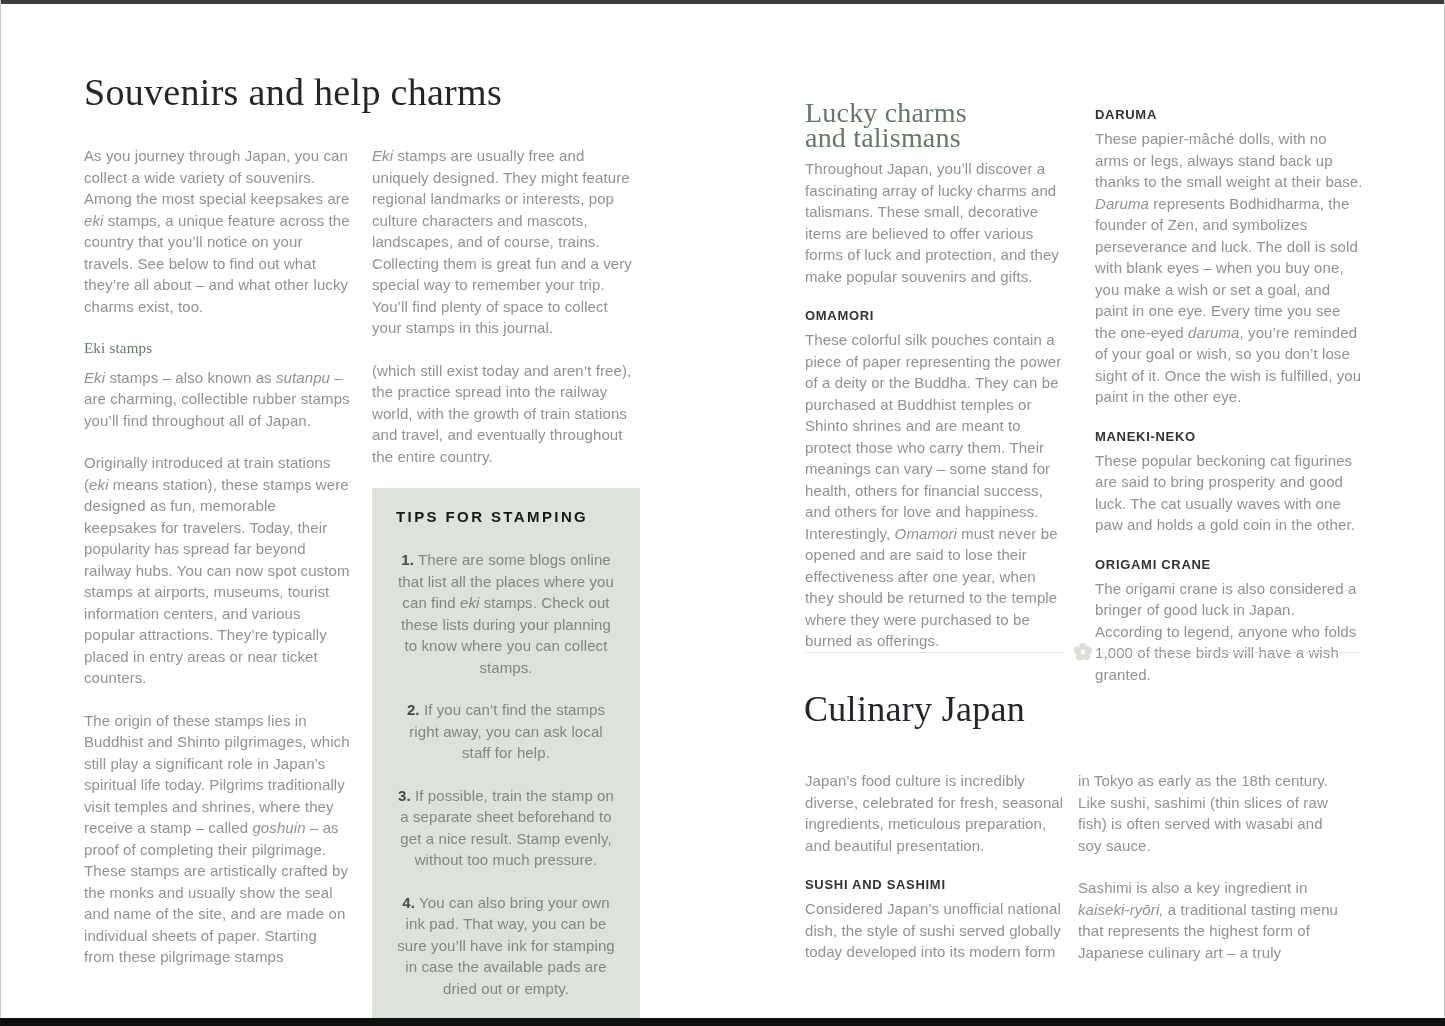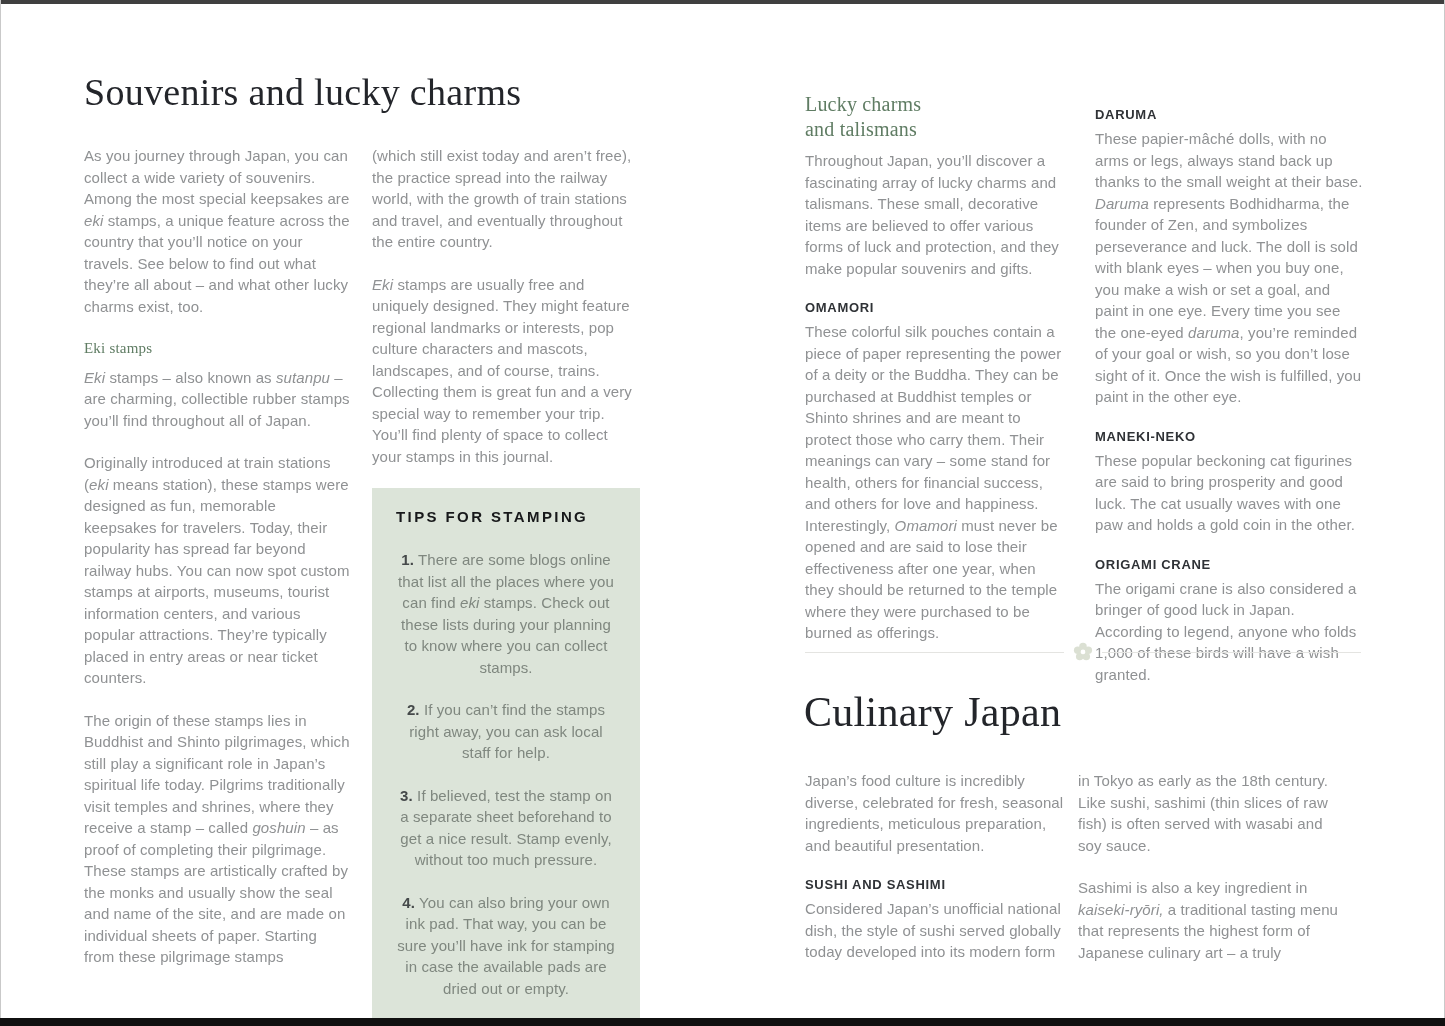--- a/index.html
+++ b/index.html
@@ -23,41 +23,41 @@
   .frame-right{position:absolute;top:0;bottom:0;right:0;width:1px;background:#c9c9c9;}
 
   .page-title{
     position:absolute;left:84px;top:70px;margin:0;white-space:nowrap;
     font-family:"Liberation Serif","DejaVu Serif",serif;font-weight:400;
     font-size:38px;color:var(--heading-dark);letter-spacing:0.3px;
   }
   .culinary-title{
     position:absolute;left:804px;top:688px;margin:0;white-space:nowrap;
     font-family:"Liberation Serif","DejaVu Serif",serif;font-weight:400;
-    font-size:42px;color:var(--heading-dark);letter-spacing:0.3px;
+    font-size:36px;color:var(--heading-dark);letter-spacing:0.3px;
   }
 
   .col{
     position:absolute;font-size:15px;line-height:21.5px;
     color:var(--body-text);letter-spacing:0.1px;
   }
   .col p{margin:0 0 21px;}
   #lcol1{left:84px;top:145px;width:266px;}
   #lcol2{left:372px;top:145px;width:268px;}
   #rcol1{left:805px;top:84px;width:263px;}
   #rcol2{left:1095px;top:90px;width:268px;margin-top:17px;}
   #ccol1{left:805px;top:770px;width:263px;}
   #ccol2{left:1078px;top:770px;width:268px;}
 
   .green-heading{
     font-family:"Liberation Serif","DejaVu Serif",serif;font-weight:400;
     color:var(--accent-green);
   }
   h2.eki-heading{font-size:15px;margin:19px 0 7px;letter-spacing:0.2px;}
-  h2.lucky-heading{font-size:20px;line-height:25px;margin:8px 0 8px;letter-spacing:0.2px;}
+  h2.lucky-heading{font-size:28px;line-height:25px;margin:16px 0 8px;letter-spacing:0.2px;}
   h2.lucky-heading span{display:block;}
 
   .subhead{
     font-size:13px;font-weight:700;color:var(--subhead-dark);
     letter-spacing:0.7px;margin:16px 0 5px;line-height:16px;
   }
   .subhead.first{margin-top:0;}
 
   .tips-box{
     background:var(--tips-bg);margin-top:14px;padding:20px 24px 4px;
@@ -80,38 +80,38 @@
   i{font-style:italic;}
 </style>
 </head>
 <body>
 
 <div>
   <div class="frame-top"></div>
   <div class="frame-left"></div>
   <div class="frame-right"></div>
 
-  <h1 class="page-title">Souvenirs and lucky charms</h1>
+  <h1 class="page-title">Souvenirs and help charms</h1>
 
   <div class="col" id="lcol1">
     <p>As you journey through Japan, you can collect a wide variety of souvenirs. Among the most special keepsakes are <i>eki</i> stamps, a unique feature across the country that you’ll notice on your travels. See below to find out what they’re all about – and what other lucky charms exist, too.</p>
     <h2 class="green-heading eki-heading">Eki stamps</h2>
     <p><i>Eki</i> stamps – also known as <i>sutanpu</i> – are charming, collectible rubber stamps you’ll find throughout all of Japan.</p>
     <p>Originally introduced at train stations (<i>eki</i> means station), these stamps were designed as fun, memorable keepsakes for travelers. Today, their popularity has spread far beyond railway hubs. You can now spot custom stamps at airports, museums, tourist information centers, and various popular attractions. They’re typically placed in entry areas or near ticket counters.</p>
     <p>The origin of these stamps lies in Buddhist and Shinto pilgrimages, which still play a significant role in Japan’s spiritual life today. Pilgrims traditionally visit temples and shrines, where they receive a stamp – called <i>goshuin</i> – as proof of completing their pilgrimage. These stamps are artistically crafted by the monks and usually show the seal and name of the site, and are made on individual sheets of paper. Starting from these pilgrimage stamps</p>
   </div>
 
   <div class="col" id="lcol2">
+    <p><i>Eki</i> stamps are usually free and uniquely designed. They might feature regional landmarks or interests, pop culture characters and mascots, landscapes, and of course, trains. Collecting them is great fun and a very special way to remember your trip. You’ll find plenty of space to collect your stamps in this journal.</p>
     <p>(which still exist today and aren’t free), the practice spread into the railway world, with the growth of train stations and travel, and eventually throughout the entire country.</p>
-    <p><i>Eki</i> stamps are usually free and uniquely designed. They might feature regional landmarks or interests, pop culture characters and mascots, landscapes, and of course, trains. Collecting them is great fun and a very special way to remember your trip. You’ll find plenty of space to collect your stamps in this journal.</p>
     <div class="tips-box">
       <h3 class="tips-title">TIPS FOR STAMPING</h3>
       <p class="tip"><span class="tip-num">1.</span> <span>There are some blogs online that list all the places where you can find <i>eki</i> stamps. Check out these lists during your planning to know where you can collect stamps.</span></p>
       <p class="tip"><span class="tip-num">2.</span> <span>If you can’t find the stamps right away, you can ask local staff for help.</span></p>
-      <p class="tip"><span class="tip-num">3.</span> <span>If believed, test the stamp on a separate sheet beforehand to get a nice result. Stamp evenly, without too much pressure.</span></p>
+      <p class="tip"><span class="tip-num">3.</span> <span>If possible, train the stamp on a separate sheet beforehand to get a nice result. Stamp evenly, without too much pressure.</span></p>
       <p class="tip"><span class="tip-num">4.</span> <span>You can also bring your own ink pad. That way, you can be sure you’ll have ink for stamping in case the available pads are dried out or empty.</span></p>
     </div>
   </div>
 
   <div class="col" id="rcol1">
     <h2 class="green-heading lucky-heading">
         <span>Lucky charms</span>
         <span>and talismans</span>
       </h2>
     <p>Throughout Japan, you’ll discover a fascinating array of lucky charms and talismans. These small, decorative items are believed to offer various forms of luck and protection, and they make popular souvenirs and gifts.</p>

